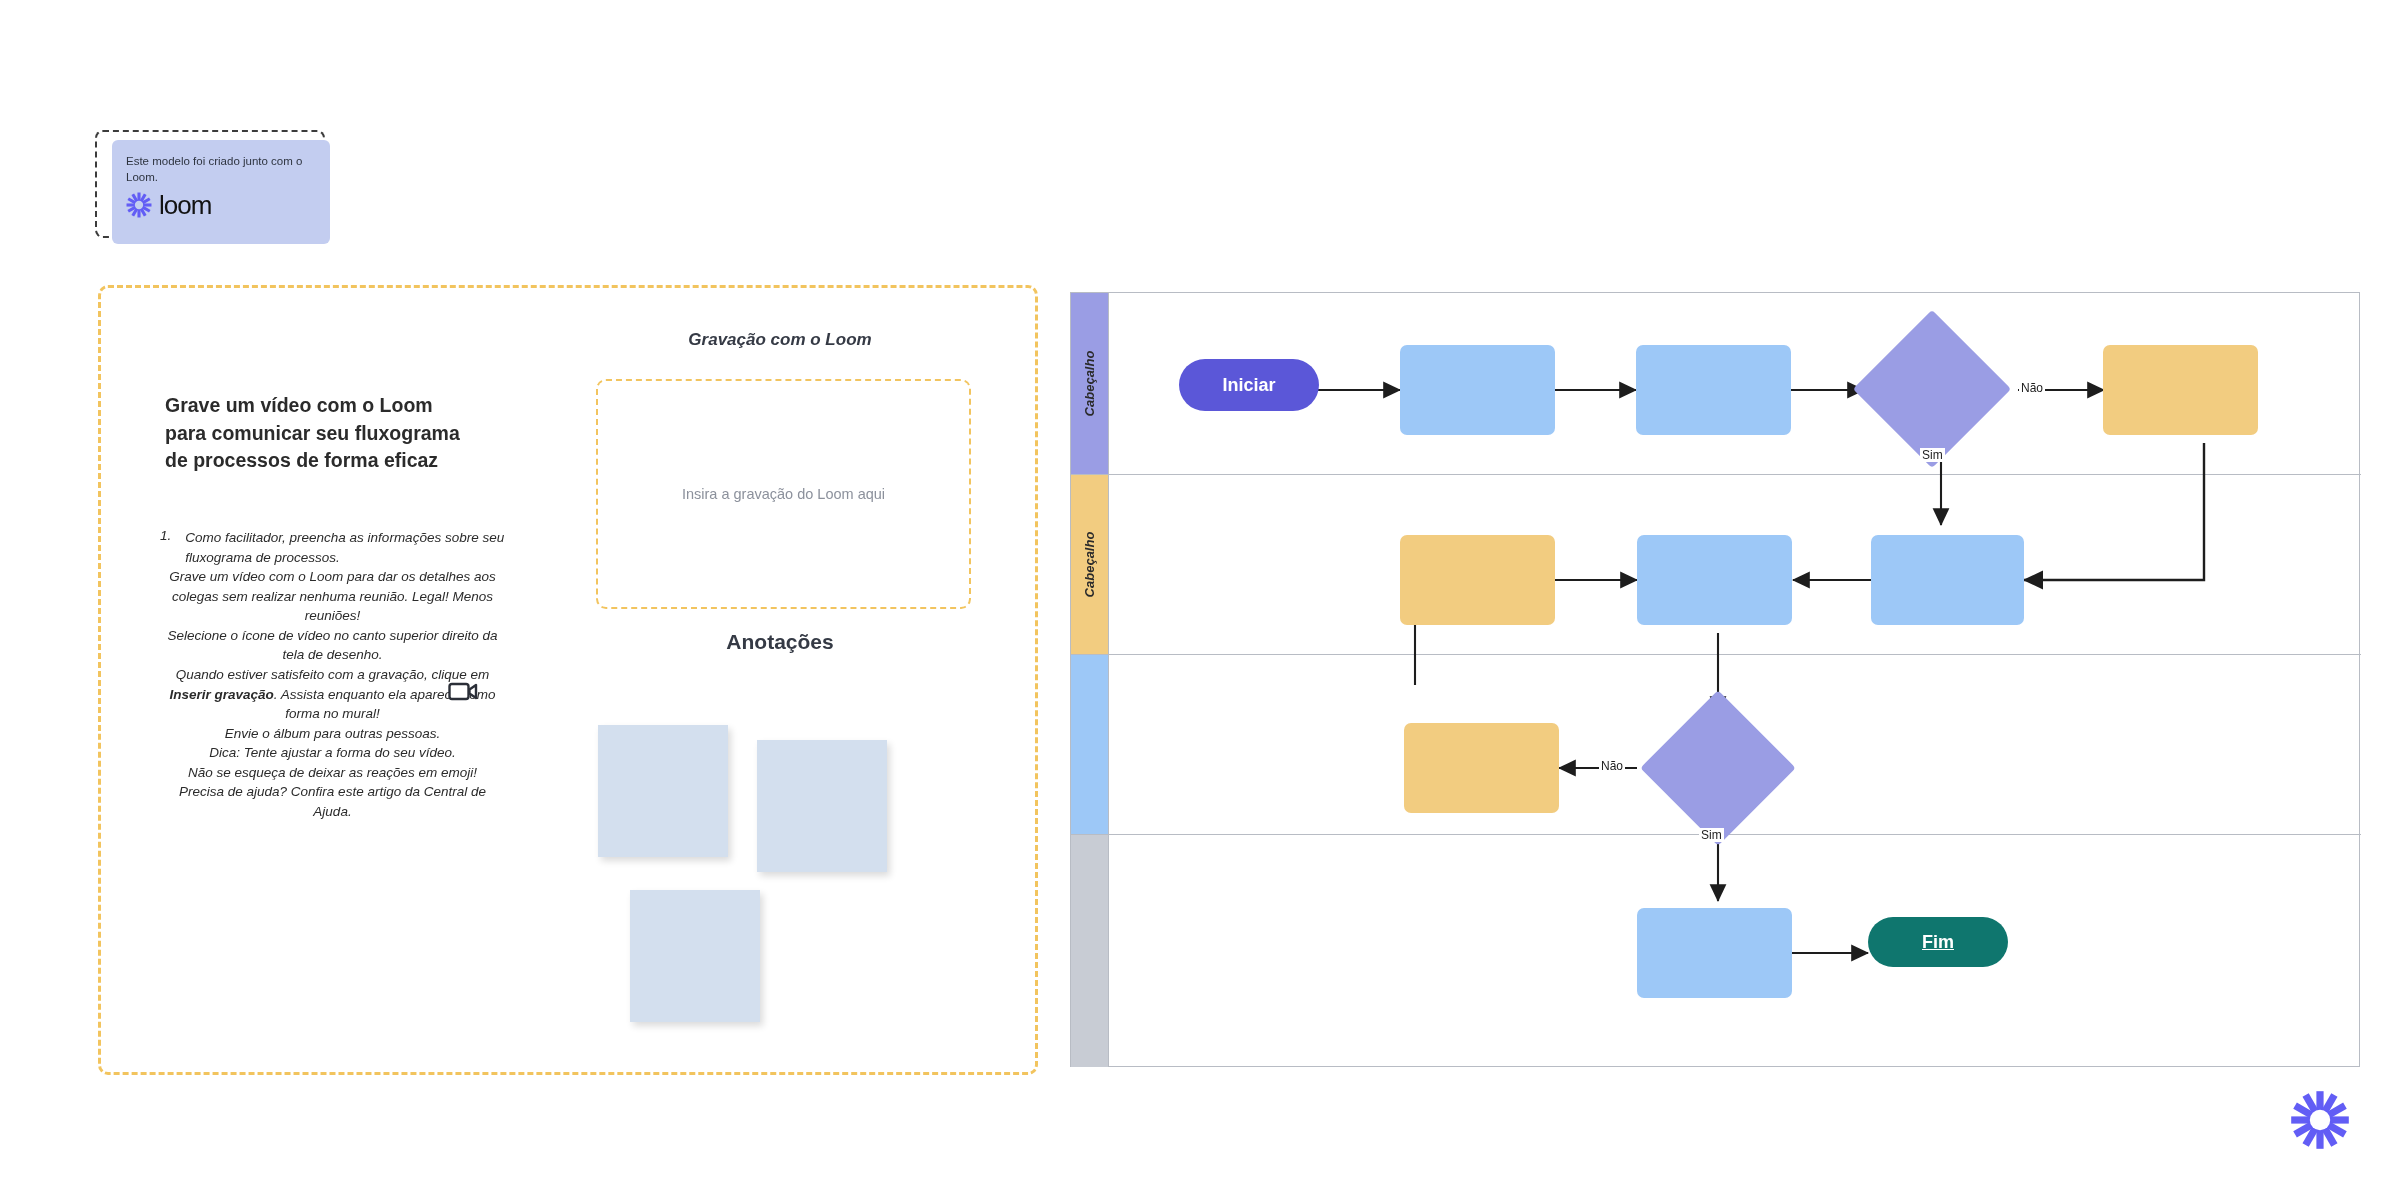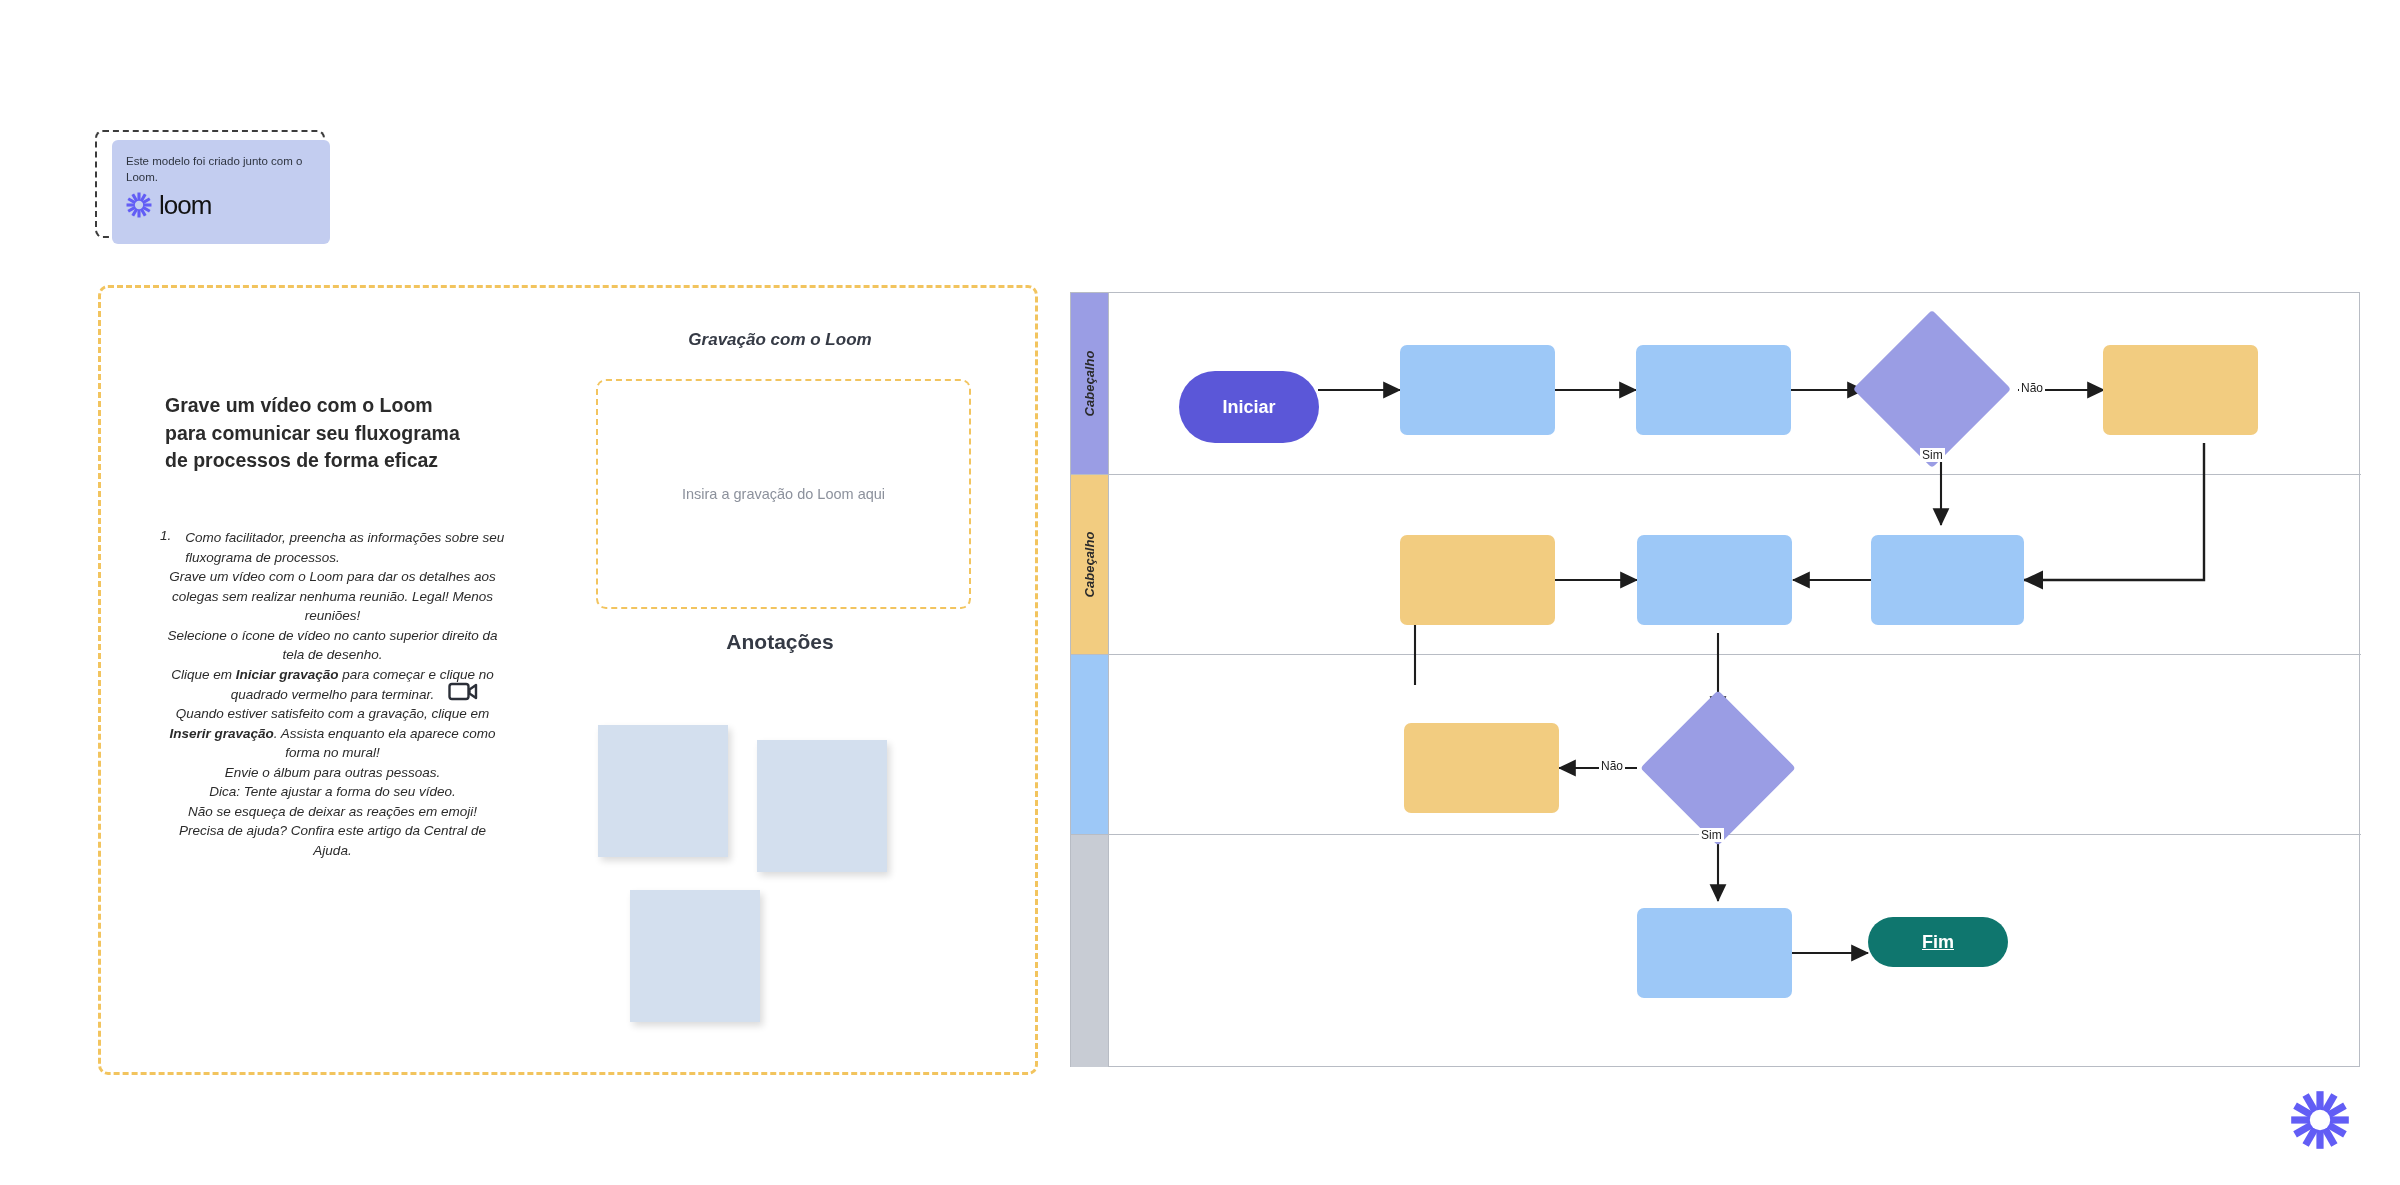--- a/index.html
+++ b/index.html
@@ -154,21 +154,20 @@
   <div class="left-panel"></div>
   <div class="lp-heading">Grave um vídeo com o Loom para comunicar seu fluxograma de processos de forma eficaz</div>
 
   <div class="lp-list">
     <div class="lp-first">
       <span class="lp-num">1.</span>
       <span class="lp-line">Como facilitador, preencha as informações sobre seu fluxograma de processos.</span>
     </div>
     <div class="lp-line">Grave um vídeo com o Loom para dar os detalhes aos colegas sem realizar nenhuma reunião. Legal! Menos reuniões!</div>
     <div class="lp-line">Selecione o ícone de vídeo no canto superior direito da tela de desenho.</div>
-    <div class="lp-line">Clique em <b>Iniciar gravação</b> para começar e clique no quadrado vermelho para terminar.</div>
     <div class="lp-line">Quando estiver satisfeito com a gravação, clique em <b>Inserir gravação</b>. Assista enquanto ela aparece como forma no mural!</div>
     <div class="lp-line">Envie o álbum para outras pessoas.</div>
     <div class="lp-line">Dica: Tente ajustar a forma do seu vídeo.</div>
     <div class="lp-line">Não se esqueça de deixar as reações em emoji!</div>
     <div class="lp-line">Precisa de ajuda? Confira este artigo da Central de Ajuda.</div>
   </div>
 
   <svg class="video-icon" width="30" height="24" viewBox="0 0 30 24">
     <rect x="1.5" y="4" width="19" height="15" rx="2.5" fill="#ffffff" stroke="#2b2f38" stroke-width="2.4"></rect>
     <path d="M21.5 9.5 L28 5 L28 18 L21.5 13.5 Z" fill="#ffffff" stroke="#2b2f38" stroke-width="2.4" stroke-linejoin="round"></path>
@@ -227,21 +226,21 @@
         <path d="M483,287 L566,287"></path>
         <path d="M800,287 L722,287"></path>
         <path d="M647,340 L647,420"></path>
         <path d="M566,475 L488,475"></path>
         <path d="M647,532 L647,608"></path>
         <path d="M719,660 L797,660"></path>
       </g>
       <path d="M1133,150 L1133,287 L953,287" stroke="#1d1d1d" stroke-width="2.4" fill="none" marker-end="url(#ah)"></path>
     </svg>
 
-    <div class="node term" style="left:108px; top:78px; width:140px; height:72px; background:#5b57d8;">Iniciar</div>
+    <div class="node term" style="left:108px; top:66px; width:140px; height:52px; background:#5b57d8;">Iniciar</div>
     <div class="node proc" style="left:329px; top:52px; width:155px; height:90px; background:#9dc8f7;"></div>
     <div class="node proc" style="left:565px; top:52px; width:155px; height:90px; background:#9dc8f7;"></div>
     <div class="diamond-wrap" style="left:805px; top:40px; width:112px; height:112px;">
       <div class="diamond" style="background:#9a9de4;"></div>
     </div>
     <div class="node proc" style="left:1032px; top:52px; width:155px; height:90px; background:#f2cc80;"></div>
     <div class="edge-label" style="left:948px; top:88px;">Não</div>
     <div class="edge-label" style="left:849px; top:155px;">Sim</div>
 
     <div class="node proc" style="left:329px; top:242px; width:155px; height:90px; background:#f2cc80;"></div>

